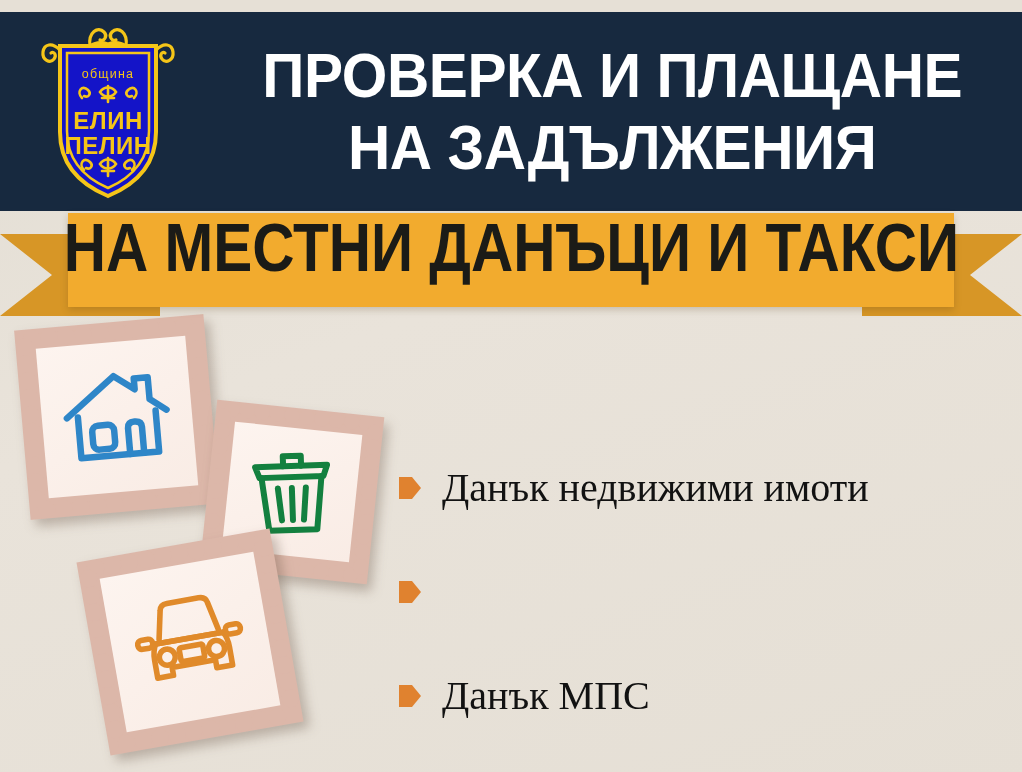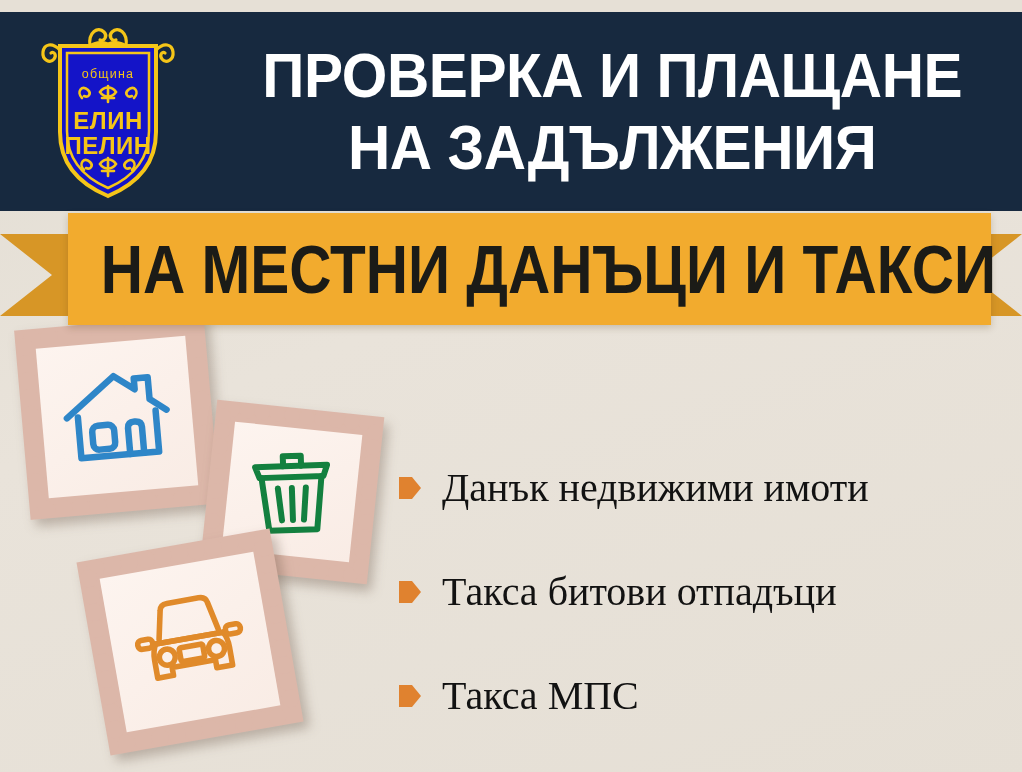--- a/index.html
+++ b/index.html
@@ -91,27 +91,25 @@
   }
   .ribbon-tail.right {
     right: 0px;
     clip-path: polygon(0 0, 160px 0, 108px 41px, 160px 82px, 0 82px);
   }
   .ribbon-main {
     position: absolute;
     left: 68px;
     top: 3px;
     width: 886px;
-    height: 112px;
+    height: 94px;
     background: #f2ab2e;
     display: flex;
-    align-items: center;
     justify-content: center;
     box-shadow: 0 3px 7px rgba(80,60,20,0.22);
-    padding-left: 37px;
   }
   .ribbon-main .ribbon-text {
     color: #1b1b17;
     font-family: "Liberation Sans Narrow", "Liberation Sans", sans-serif;
     font-weight: bold;
     font-size: 68px;
     line-height: 1;
     letter-spacing: 0px;
     transform: scaleX(0.86);
     white-space: nowrap;
@@ -448,27 +446,26 @@
       </span>
       <span class="bullet-label">Данък недвижими имоти</span>
     </div>
 
     <div class="bullet-row">
       <span class="bullet-marker">
         <svg width="24" height="28" viewBox="0 0 24 28" xmlns="http://www.w3.org/2000/svg" aria-hidden="true">
           <path d="M1 3 L14 3 L23 14 L14 25 L1 25 Z" fill="#e0822f"></path>
         </svg>
       </span>
-      <span class="bullet-label">Такса битови отпадъци</span>
     </div>
 
     <div class="bullet-row">
       <span class="bullet-marker">
         <svg width="24" height="28" viewBox="0 0 24 28" xmlns="http://www.w3.org/2000/svg" aria-hidden="true">
           <path d="M1 3 L14 3 L23 14 L14 25 L1 25 Z" fill="#e0822f"></path>
         </svg>
       </span>
-      <span class="bullet-label">Такса МПС</span>
+      <span class="bullet-label">Данък МПС</span>
     </div>
 
   </div>
 
 </div>
 
 </body></html>

